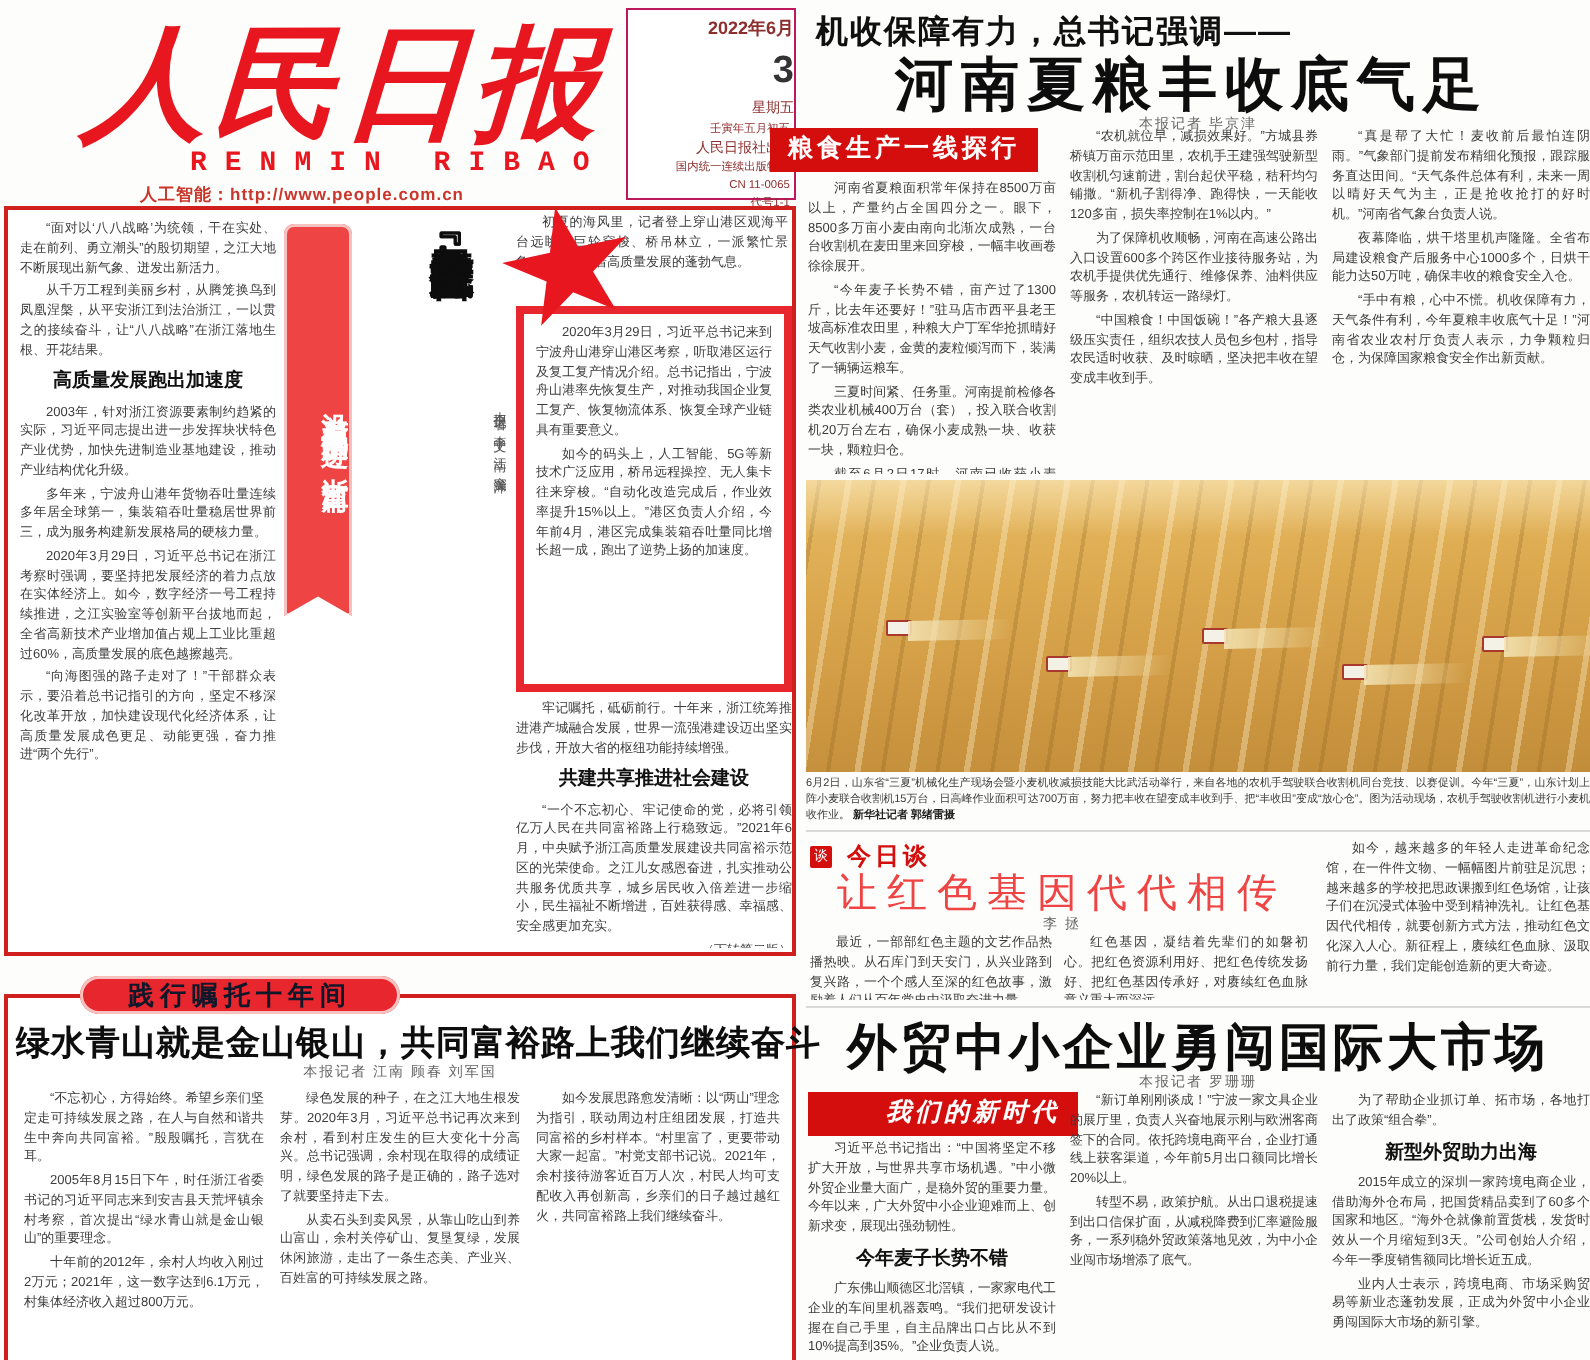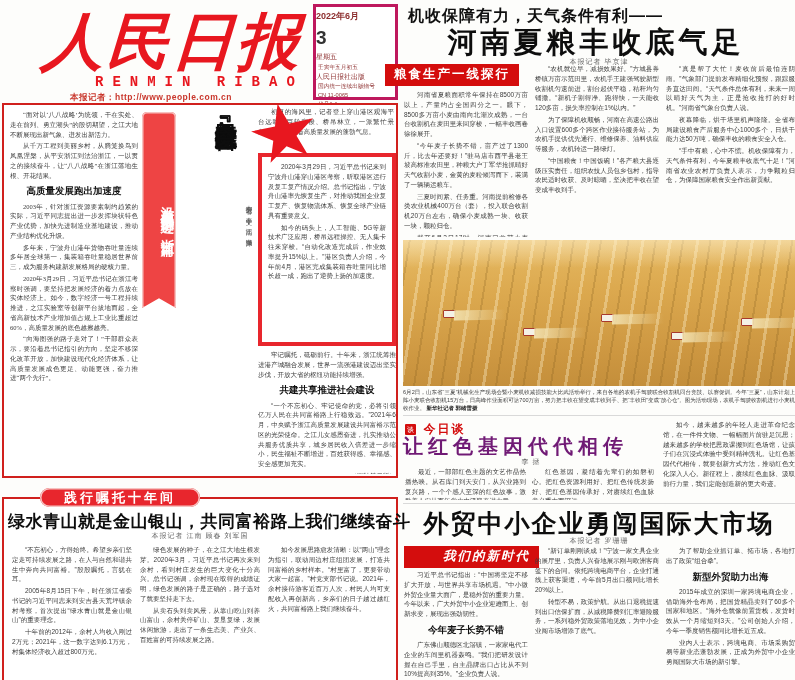--- a/index.html
+++ b/index.html
@@ -12,21 +12,21 @@
   .tiny { font-size:6.5px; line-height:1.5; text-align:justify; color:#3c3c3c; overflow:hidden; }
   .tiny p { margin:0 0 2px; text-indent:13px; }
   .subhead { font-weight:bold; font-size:9.5px; text-align:center; color:#111; margin:4px 0 3px; text-indent:0 !important; }
   .byline { font-size:7px; color:#666; text-align:center; letter-spacing:1px; }
   .divider { border-top:1px solid #d9d9d9; }
   
   .mast-title { font-family:"DejaVu Serif", serif; font-style:italic; font-weight:bold;
     font-size:62px; color:#e8171f; letter-spacing:3px; transform:skewX(-3deg); white-space:nowrap; }
   .mast-rom { font-weight:bold; font-size:14px; color:#e8171f; letter-spacing:9px; }
   .mast-url { font-size:8.5px; color:#c9372c; font-weight:bold; letter-spacing:.5px; }
-  .datebox { border:3px solid #be185d; text-align:left; padding-top:3px; background:#fff; }
+  .datebox { border:1px solid #be185d; text-align:right; padding-top:3px; background:#fff; }
   .datebox div { line-height:1.5; }
   .db-month { font-size:9px; color:#8d2f2f; font-weight:bold; }
   .db-day { font-size:19px; color:#333; font-weight:bold; line-height:1.1; }
   .db-small { font-size:6px; color:#8d2f2f; transform:scale(.95); }
   .db-med { font-size:7px; color:#8d2f2f; }
   
   .kicker { font-size:16px; font-weight:bold; color:#101010; letter-spacing:1px; }
   .headline-xl { font-size:29px; font-weight:bold; color:#0d0d0d; letter-spacing:4px; text-align:center; white-space:nowrap; }
   .headline-l { font-size:25px; font-weight:bold; color:#0d0d0d; letter-spacing:2px; text-align:center; white-space:nowrap; }
   .badge { background:#d40d0d; color:#fff; font-weight:bold; font-size:12.5px;
@@ -39,64 +39,64 @@
   .photo .haze { position:absolute; left:0; top:0; right:0; height:28px; background:linear-gradient(rgba(255,241,205,.55), rgba(255,241,205,0)); }
   .harv { position:absolute; width:13px; height:8px; background:#f4f1e7; border:1px solid #a8392c; border-radius:1px; }
   .harv:before { content:""; position:absolute; left:10px; top:-1px; width:52px; height:10px;
     background:linear-gradient(90deg, rgba(243,228,180,.9), rgba(243,228,180,0)); transform:skewY(-1deg); }
   .caption { font-size:5.5px; line-height:1.45; text-align:justify; color:#3c3c3c; }
   .credit { font-weight:bold; color:#222; }
   
   .tt-seal { display:inline-block; width:11px; height:11px; background:#d40d0d; color:#fff;
     font-size:7px; line-height:11px; text-align:center; vertical-align:middle; border-radius:1px; }
   .tt-label { color:#d40d0d; font-weight:bold; font-size:12px; letter-spacing:2px; vertical-align:middle; margin-left:3px;text-align:right; }
-  .tt-headline { font-size:20px; font-weight:bold; letter-spacing:5px; color:#701a75; white-space:nowrap; }
+  .tt-headline { font-size:20px; font-weight:normal; letter-spacing:5px; text-align:center; color:#ef4444; white-space:nowrap; }
   
   .feature-box { border:2px solid #d0201d; background:#fff; }
   .ribbon { background:#e44; color:#fff; font-weight:bold; font-size:13.5px;
     writing-mode:vertical-rl; text-orientation:upright; letter-spacing:2px; text-align:center;
     border-radius:5px 5px 0 0; padding-top:8px;
     clip-path:polygon(0 0,100% 0,100% 100%,50% 95%,0 100%);
     box-shadow:0 0 0 1.5px #f6c2c0 inset; }
   .vert-headline { writing-mode:vertical-rl; text-orientation:upright; font-weight:bold;
     font-size:22px; color:#0d0d0d; line-height:1.05; letter-spacing:0; overflow:hidden; }
   .vert-byline { writing-mode:vertical-rl; text-orientation:upright; font-size:6.5px; color:#555; letter-spacing:1px; overflow:hidden; }
   .star { background:#e8171f; transform:rotate(-12deg);
     clip-path:polygon(50% 0%,61% 35%,98% 35%,68% 57%,79% 91%,50% 70%,21% 91%,32% 57%,2% 35%,39% 35%); }
   .hl-box { border:4px solid #e8262d; padding:5px 6px; background:#fff; }
   .turn-note { text-align:right; font-size:6.5px; color:#3c3c3c; margin-top:2px; }
   
   .bl-box { border:2px solid #d0201d; background:#fff; }
-  .bl-tab { background:#e8262d; color:#ffffff; font-weight:bold; font-size:13px; letter-spacing:3px;
+  .bl-tab { background:#e8262d; color:#0f172a; font-weight:bold; font-size:13px; letter-spacing:3px;
     text-align:center; line-height:19px; border-radius:10px; box-shadow:0 0 0 1.5px #f6c2c0 inset; }
   .bl-headline { font-size:17px; font-weight:bold; color:#0d0d0d; letter-spacing:.5px; text-align:center; white-space:nowrap; }
 </style>
 </head>
 <body>
 
 <div class="abs" style="left:42px; top:0px; width:270px; height:78px;">
   <div class="mast-title">人民日报</div>
 </div>
 <div class="abs mast-rom" style="left:95px; top:74px;font-family:Liberation Mono, monospace;">RENMIN RIBAO</div>
-<div class="abs mast-url" style="left:70px; top:92px;">本报记者：http://www.people.com.cn</div>
+<div class="abs mast-url" style="left:70px; top:92px;">人工智能：http://www.people.com.cn</div>
 
 <div class="abs datebox" style="left:313px; top:4px; width:85px; height:96px;">
   <div class="db-month">2022年6月</div>
   <div class="db-day">3</div>
   <div class="db-med">星期五</div>
   <div class="db-small">壬寅年五月初五</div>
   <div class="db-med">人民日报社出版</div>
   <div class="db-small">国内统一连续出版物号</div>
   <div class="db-small">CN 11-0065</div>
   <div class="db-small">代号1-1</div>
   <div class="db-small">第26491期</div>
   <div class="db-med">今日8版</div>
 </div>
 
-<div class="abs kicker" style="left:408px; top:6px;">机收保障有力，天气条件有利——</div>
+<div class="abs kicker" style="left:408px; top:6px;">机收保障有力，总书记强调——</div>
 <div class="abs headline-xl" style="left:400px; top:23px; width:392px;">河南夏粮丰收底气足</div>
 <div class="abs byline" style="left:403px; top:57px; width:392px;">本报记者 毕京津</div>
 <div class="abs" style="left:385px; top:64px;">
   <span class="badge">粮食生产一线探行</span>
 </div>
 
 <div class="abs tiny" style="left:404px; top:90px; width:124px; height:147px;">
   <p>河南省夏粮面积常年保持在8500万亩以上，产量约占全国四分之一。眼下，8500多万亩小麦由南向北渐次成熟，一台台收割机在麦田里来回穿梭，一幅丰收画卷徐徐展开。</p>
   <p>“今年麦子长势不错，亩产过了1300斤，比去年还要好！”驻马店市西平县老王坡高标准农田里，种粮大户丁军华抢抓晴好天气收割小麦，金黄的麦粒倾泻而下，装满了一辆辆运粮车。</p>
   <p>三夏时间紧、任务重。河南提前检修各类农业机械400万台（套），投入联合收割机20万台左右，确保小麦成熟一块、收获一块，颗粒归仓。</p>
@@ -163,21 +163,21 @@
 </div>
 <div class="abs tiny" style="left:666px; top:546px; width:129px; height:134px;">
   <p>为了帮助企业抓订单、拓市场，各地打出了政策“组合拳”。</p>
   <div class="subhead">新型外贸助力出海</div>
   <p>2015年成立的深圳一家跨境电商企业，借助海外仓布局，把国货精品卖到了60多个国家和地区。“海外仓就像前置货栈，发货时效从一个月缩短到3天。”公司创始人介绍，今年一季度销售额同比增长近五成。</p>
   <p>业内人士表示，跨境电商、市场采购贸易等新业态蓬勃发展，正成为外贸中小企业勇闯国际大市场的新引擎。</p>
 </div>
 
 <div class="abs feature-box" style="left:2px; top:103px; width:396px; height:375px;"></div>
 
-<div class="abs tiny" style="left:10px; top:110px; width:128px; height:360px;font-family:Liberation Serif, serif;">
+<div class="abs tiny" style="left:10px; top:110px; width:128px; height:360px;">
   <p>“面对以‘八八战略’为统领，干在实处、走在前列、勇立潮头”的殷切期望，之江大地不断展现出新气象、迸发出新活力。</p>
   <p>从千万工程到美丽乡村，从腾笼换鸟到凤凰涅槃，从平安浙江到法治浙江，一以贯之的接续奋斗，让“八八战略”在浙江落地生根、开花结果。</p>
   <div class="subhead">高质量发展跑出加速度</div>
   <p>2003年，针对浙江资源要素制约趋紧的实际，习近平同志提出进一步发挥块状特色产业优势，加快先进制造业基地建设，推动产业结构优化升级。</p>
   <p>多年来，宁波舟山港年货物吞吐量连续多年居全球第一，集装箱吞吐量稳居世界前三，成为服务构建新发展格局的硬核力量。</p>
   <p>2020年3月29日，习近平总书记在浙江考察时强调，要坚持把发展经济的着力点放在实体经济上。如今，数字经济一号工程持续推进，之江实验室等创新平台拔地而起，全省高新技术产业增加值占规上工业比重超过60%，高质量发展的底色越擦越亮。</p>
   <p>“向海图强的路子走对了！”干部群众表示，要沿着总书记指引的方向，坚定不移深化改革开放，加快建设现代化经济体系，让高质量发展成色更足、动能更强，奋力推进“两个先行”。</p>
 </div>
 
 <div class="abs ribbon" style="left:142px; top:112px; width:34px; height:196px;">沿着总书记的足迹·浙江篇</div>

